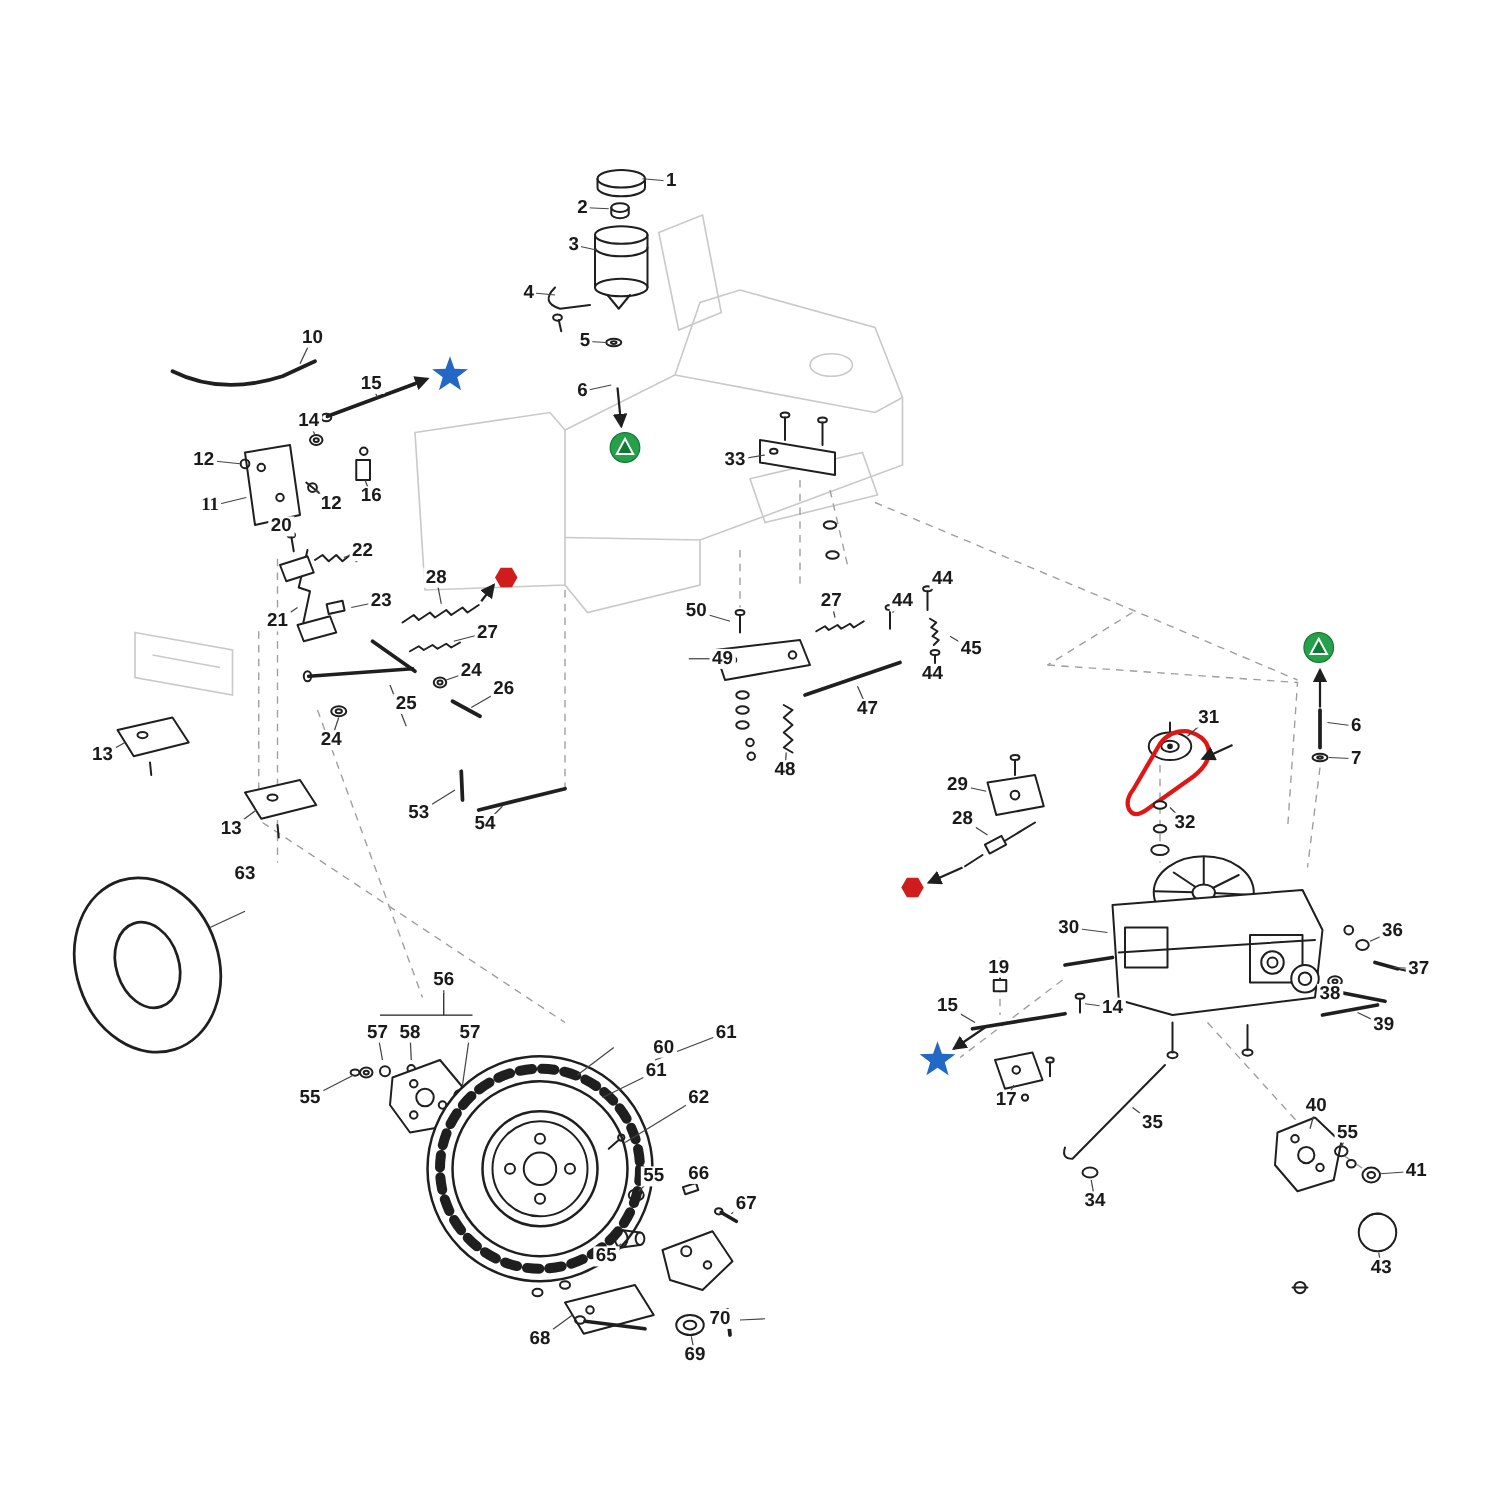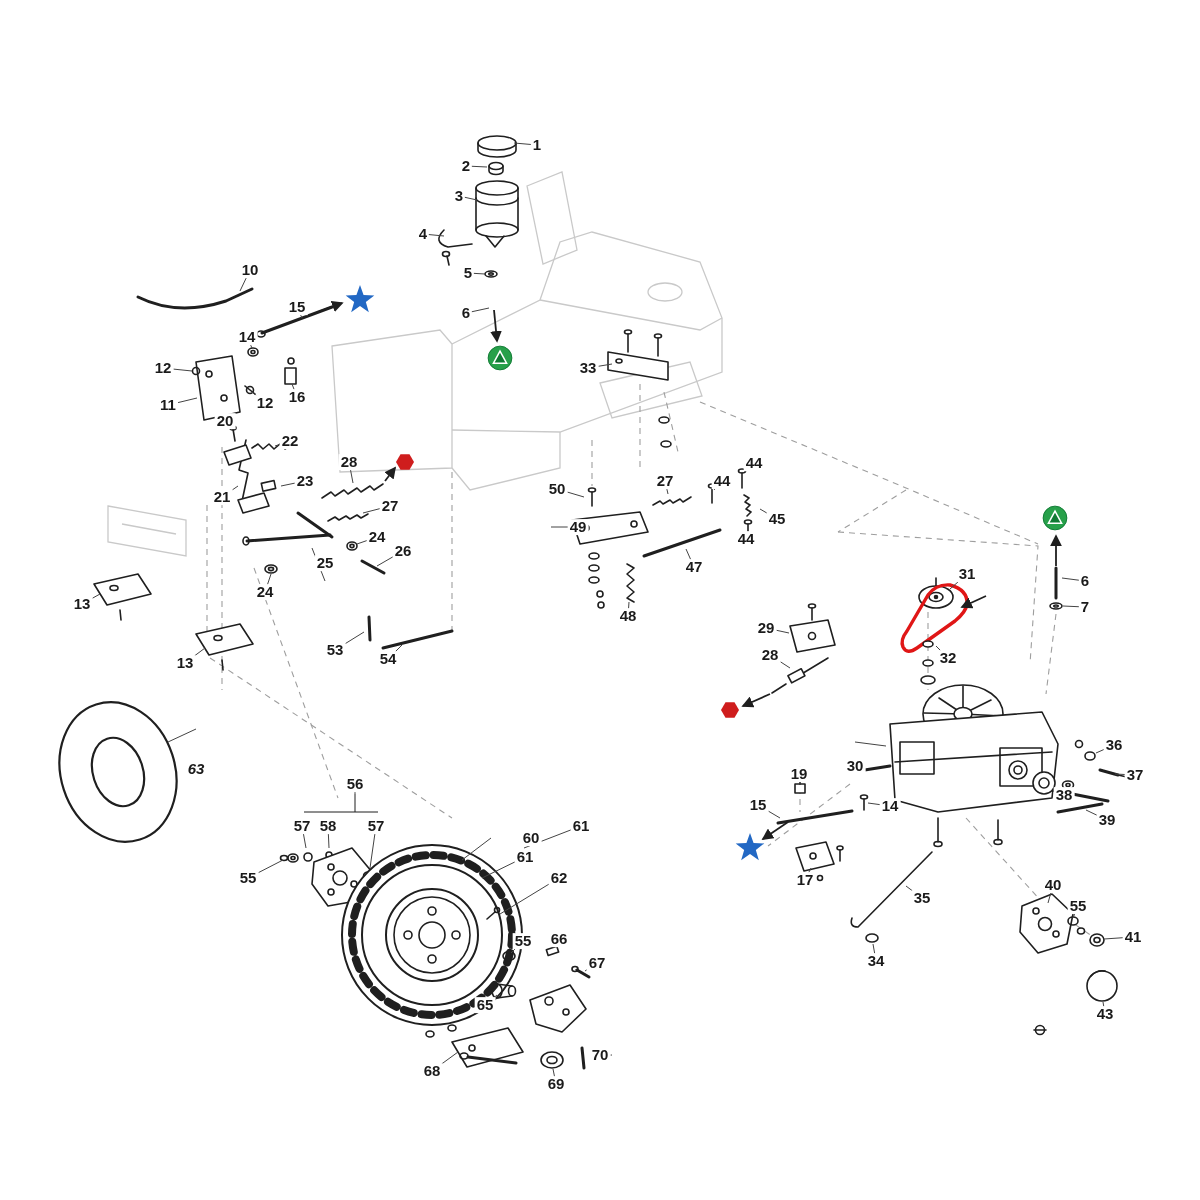--- a/index.html
+++ b/index.html
@@ -380,21 +380,21 @@
       <div class="part-label" style="left: 537px; top: 145px;">1</div>
       <div class="part-label" style="left: 466px; top: 166px;">2</div>
       <div class="part-label" style="left: 459px; top: 196px;">3</div>
       <div class="part-label" style="left: 423px; top: 234px;">4</div>
       <div class="part-label" style="left: 468px; top: 273px;">5</div>
       <div class="part-label" style="left: 466px; top: 313px;">6</div>
       <div class="part-label" style="left: 250px; top: 270px;">10</div>
       <div class="part-label" style="left: 297px; top: 307px;">15</div>
       <div class="part-label" style="left: 247px; top: 337px;">14</div>
       <div class="part-label" style="left: 163px; top: 368px;">12</div>
-      <div class="part-label" style="left: 168px; top: 405px;">11</div>
+      <div class="part-label" style="left: 168px; top: 405px; font-family: Liberation Serif, serif;">11</div>
       <div class="part-label" style="left: 265px; top: 403px;">12</div>
       <div class="part-label" style="left: 297px; top: 397px;">16</div>
       <div class="part-label" style="left: 225px; top: 421px;">20</div>
       <div class="part-label" style="left: 290px; top: 441px;">22</div>
       <div class="part-label" style="left: 349px; top: 462px;">28</div>
       <div class="part-label" style="left: 305px; top: 481px;">23</div>
       <div class="part-label" style="left: 222px; top: 497px;">21</div>
       <div class="part-label" style="left: 390px; top: 506px;">27</div>
       <div class="part-label" style="left: 377px; top: 537px;">24</div>
       <div class="part-label" style="left: 403px; top: 551px;">26</div>
@@ -413,48 +413,48 @@
       <div class="part-label" style="left: 777px; top: 519px;">45</div>
       <div class="part-label" style="left: 746px; top: 539px;">44</div>
       <div class="part-label" style="left: 694px; top: 567px;">47</div>
       <div class="part-label" style="left: 628px; top: 616px;">48</div>
       <div class="part-label" style="left: 766px; top: 628px;">29</div>
       <div class="part-label" style="left: 770px; top: 655px;">28</div>
       <div class="part-label" style="left: 967px; top: 574px;">31</div>
       <div class="part-label" style="left: 948px; top: 658px;">32</div>
       <div class="part-label" style="left: 1085px; top: 581px;">6</div>
       <div class="part-label" style="left: 1085px; top: 607px;">7</div>
-      <div class="part-label" style="left: 855px; top: 766px;">30</div>
+      <div class="part-label" style="left: 855px; top: 742px;">30</div>
       <div class="part-label" style="left: 1114px; top: 745px;">36</div>
       <div class="part-label" style="left: 1135px; top: 775px;">37</div>
       <div class="part-label" style="left: 1064px; top: 795px;">38</div>
       <div class="part-label" style="left: 1107px; top: 820px;">39</div>
       <div class="part-label" style="left: 799px; top: 774px;">19</div>
       <div class="part-label" style="left: 890px; top: 806px;">14</div>
       <div class="part-label" style="left: 758px; top: 805px;">15</div>
       <div class="part-label" style="left: 805px; top: 880px;">17</div>
       <div class="part-label" style="left: 922px; top: 898px;">35</div>
       <div class="part-label" style="left: 876px; top: 961px;">34</div>
-      <div class="part-label" style="left: 196px; top: 769px; font-style: italic;">63</div>
+      <div class="part-label" style="left: 196px; top: 699px;">63</div>
       <div class="part-label" style="left: 355px; top: 784px;">56</div>
       <div class="part-label" style="left: 302px; top: 826px;">57</div>
       <div class="part-label" style="left: 328px; top: 826px;">58</div>
       <div class="part-label" style="left: 376px; top: 826px;">57</div>
       <div class="part-label" style="left: 248px; top: 878px;">55</div>
       <div class="part-label" style="left: 491px; top: 838px; margin-left: 40px;">60</div>
       <div class="part-label" style="left: 581px; top: 826px;">61</div>
       <div class="part-label" style="left: 525px; top: 857px;">61</div>
       <div class="part-label" style="left: 559px; top: 878px;">62</div>
       <div class="part-label" style="left: 523px; top: 941px;">55</div>
       <div class="part-label" style="left: 559px; top: 939px;">66</div>
       <div class="part-label" style="left: 597px; top: 963px;">67</div>
       <div class="part-label" style="left: 485px; top: 1005px;">65</div>
       <div class="part-label" style="left: 432px; top: 1071px;">68</div>
       <div class="part-label" style="left: 556px; top: 1084px;">69</div>
-      <div class="part-label" style="left: 600px; top: 1055px;">70</div>
+      <div class="part-label" style="left: 576px; top: 1055px;">70</div>
       <div class="part-label" style="left: 1053px; top: 885px;">40</div>
       <div class="part-label" style="left: 1078px; top: 906px;">55</div>
       <div class="part-label" style="left: 1133px; top: 937px;">41</div>
       <div class="part-label" style="left: 1105px; top: 1014px;">43</div>
       <div class="marker" style="left: 360px; top: 300px;">
         <svg width="32" height="32" viewBox="-17 -17 34 34">
           <polygon points="0,-16 3.8,-5.3 15.2,-4.9 6.2,2 9.4,12.9 0,6.5 -9.4,12.9 -6.2,2 -15.2,-4.9 -3.8,-5.3" fill="#2268c4"></polygon>
         </svg>
       </div>
       <div class="marker" style="left: 750px; top: 848px;">

